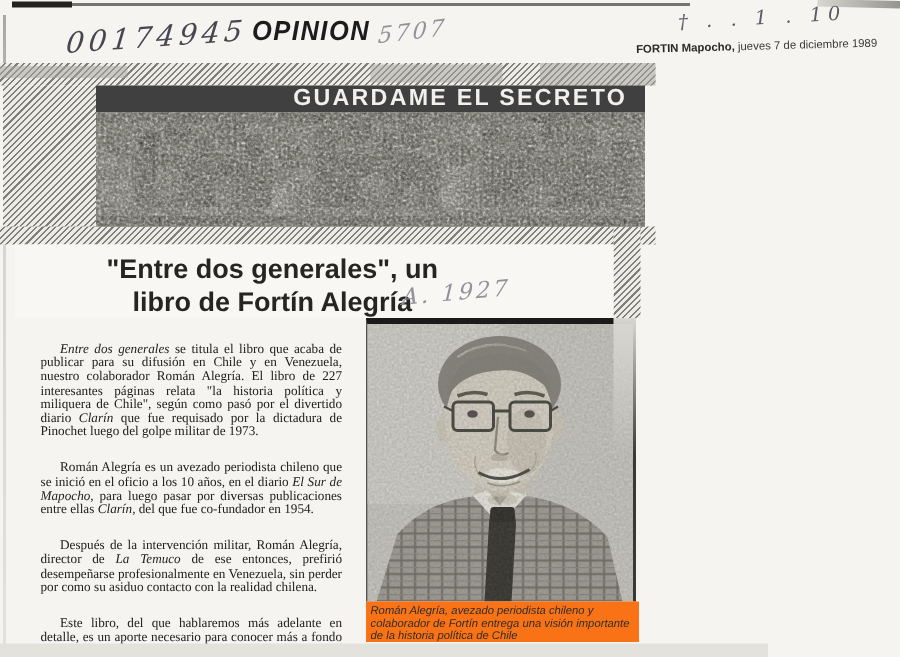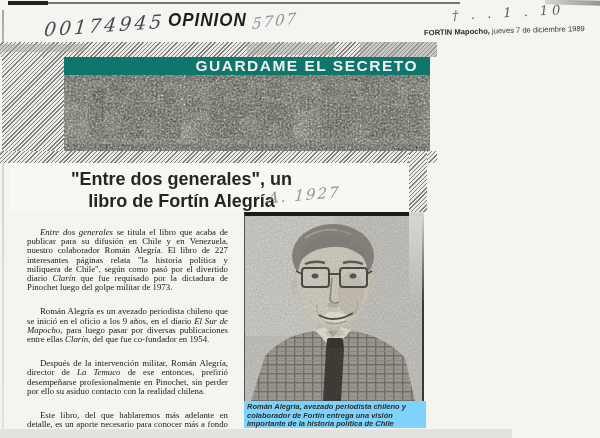--- a/index.html
+++ b/index.html
@@ -27,42 +27,42 @@
   .masthead-line{left:424px;top:26px;width:172px;font-size:7.6px;color:#3a3936;transform:rotate(-1.5deg);white-space:nowrap;}
   .masthead-line b{color:#2b2a27;}
 
   
   .hatch-top{left:0;top:42px;width:437px;height:15px;}
   .hatch-left{left:2px;top:57px;width:62px;height:100px;}
   .hatch-mid{left:0;top:151px;width:437px;height:12px;}
   .hatch-right{left:409px;top:151px;width:18px;height:61px;}
 
   
-  .banner{left:64px;top:57px;width:366px;height:18px;background:#0f766e;color:#f1f0ed;
+  .banner{left:64px;top:57px;width:366px;height:18px;background:#404040;color:#f1f0ed;
           font-weight:bold;font-size:15.5px;letter-spacing:1.5px;line-height:18px;
           text-align:right;padding-right:12px;box-sizing:border-box;}
   .crowd{left:64px;top:75px;width:366px;height:76px;}
 
   
   .headline-block{left:10px;top:163px;width:399px;height:49px;background:#f8f7f3;}
   .headline{padding:5px 56px 0 0;text-align:center;font-weight:bold;font-size:18px;line-height:22px;color:#262524;}
   .pencil-annotation{left:268px;top:186px;font-size:15px;letter-spacing:2px;transform:rotate(-5deg) skewX(-8deg);}
 
   
   .article-body{left:12px;top:213px;width:231px;font-family:"Liberation Serif",serif;
                 font-size:8.8px;line-height:9.2px;color:#212020;text-align:justify;}
   .article-body p{margin:15px;text-indent:13px;}
   .article-body .it{font-style:italic;}
 
   
   .photo-box{left:244px;top:212px;width:180px;height:189px;background:#c7c5c0;
              border-top:4px solid #1c1b18;border-left:1px solid #55534e;border-right:2px solid #3a3833;
              box-sizing:border-box;}
-  .photo-caption{left:244px;top:401px;width:182px;height:27px;background:#7dd3fc;
-                 font-size:7.5px;font-weight:bold;font-style:italic;line-height:8.5px;
+  .photo-caption{left:244px;top:401px;width:182px;height:27px;background:#f97316;
+                 font-size:7.5px;font-weight:normal;font-style:italic;line-height:8.5px;
                  color:#2e2d2b;padding:2px 3px;box-sizing:border-box;}
   .edge-shadow{left:409px;top:212px;width:15px;height:92px;background:linear-gradient(#d9d7d2,rgba(217,215,210,0));}
   .bottom-band{left:0;top:429px;width:512px;height:9px;background:#e4e2dd;}
 </style>
 </head>
 <body>
 
 <div class="page">
 
   <div class="abs top-edge-line"></div>
@@ -144,22 +144,22 @@
   <div class="abs headline-block">
     <div class="headline">
       <div>"Entre dos generales", un</div>
       <div>libro de Fortín Alegría</div>
     </div>
   </div>
   <div class="abs hand pencil pencil-annotation">A. 1927</div>
 
   <div class="abs article-body">
       <p><span class="it">Entre dos generales</span><span> se titula el libro que acaba de publicar para su difusión en Chile y en Venezuela, nuestro colaborador Román Alegría. El libro de 227 interesantes páginas relata "la historia política y miliquera de Chile", según como pasó por el divertido diario </span><span class="it">Clarín</span><span> que fue requisado por la dictadura de Pinochet luego del golpe militar de 1973.</span></p>
-      <p><span>Román Alegría es un avezado periodista chileno que se inició en el oficio a los 9 años, en el diario </span><span class="it">El Sur de Mapocho</span><span>, para luego pasar por diversas publicaciones entre ellas </span><span class="it">Clarín</span><span>, del que fue co-fundador en 1954.</span></p>
-      <p><span>Después de la intervención militar, Román Alegría, director de </span><span class="it">La Temuco</span><span> de ese entonces, prefirió desempeñarse profesionalmente en Pinochet, sin perder por ello su asiduo contacto con la realidad chilena.</span></p>
+      <p><span>Román Alegría es un avezado periodista chileno que se inició en el oficio a los 10 años, en el diario </span><span class="it">El Sur de Mapocho</span><span>, para luego pasar por diversas publicaciones entre ellas </span><span class="it">Clarín</span><span>, del que fue co-fundador en 1954.</span></p>
+      <p><span>Después de la intervención militar, Román Alegría, director de </span><span class="it">La Temuco</span><span> de ese entonces, prefirió desempeñarse profesionalmente en Venezuela, sin perder por como su asiduo contacto con la realidad chilena.</span></p>
       <p><span>Este libro, del que hablaremos más adelante en detalle, es un aporte necesario para conocer más a fondo los sucesos políticos ocurridos en Chile desde 1938 hasta nuestros agitados días, en busca de la restauración democrática. Con la soltura que da el oficio pediodístico para relatar y con la sensibilidad humana de Román Alegría, afiatada por la vivencia cotidiana, el libro </span><span class="it">Entre dos generales</span><span> es para devorarlo de punta a cabo.</span></p>
     </div>
 
   <div class="abs photo-box">
     <svg viewBox="0 0 177 185" width="177" height="185" preserveAspectRatio="none">
       <defs>
         <pattern id="plaid" width="9" height="9" patternUnits="userSpaceOnUse">
           <rect width="9" height="9" fill="#a19e98"></rect>
           <rect y="4" width="9" height="1.4" fill="#716e68"></rect>
           <rect x="4" width="1.4" height="9" fill="#716e68"></rect>

